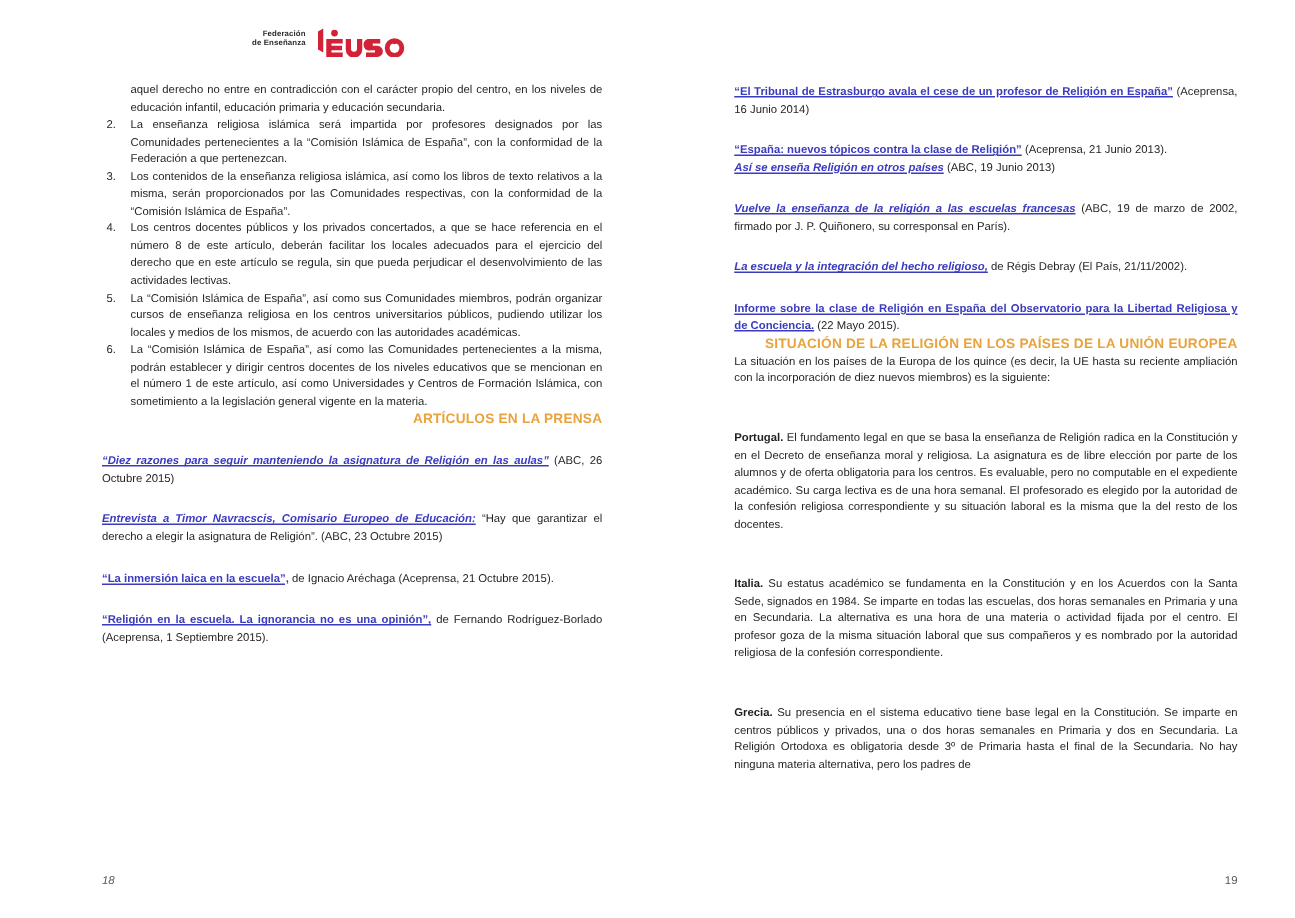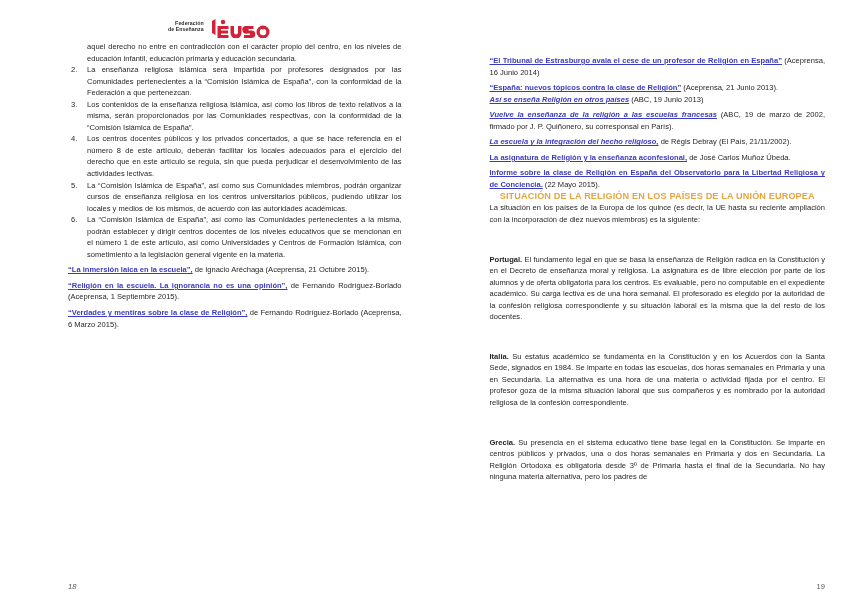--- a/index.html
+++ b/index.html
@@ -61,21 +61,21 @@
   }
   .logo-mark {
     display: flex;
     align-items: center;
     height: 22px;
   }
   .logo-mark svg { display: block; }
 
   
   .col {
-    padding-top: 41px;
+    padding-top: 54px;
     font-size: 7.55px;
     line-height: 11.55px;
     text-align: justify;
     color: #231f20;
   }
   .page.right .col { padding-top: 55px; }
 
   p { margin: 0; }
 
   
@@ -105,27 +105,27 @@
   }
 
   
   h2.section-title {
     font-size: 9.1px;
     font-weight: bold;
     color: #e8a33d;
     letter-spacing: .15px;
     margin: 0;
     line-height: 12px;
-    text-align: center;
+    text-align: right;
   }
   .st-press { margin-top: 29px; margin-bottom: 14px; }
   .st-eu    { margin-top: 25px; margin-bottom: 15px; }
 
   
-  .ref { margin-top: 4px; text-align: justify; }
+  .ref { margin-top: 16px; text-align: justify; }
   .ref:first-child { margin-top: 0; }
   a.link {
     color: #3b3bbf;
     text-decoration: underline;
     text-underline-offset: 1px;
     font-weight: bold;
   }
   a.link.italic { font-style: italic; }
   .plain { color: #231f20; }
 
@@ -192,34 +192,38 @@
         <li>
           <span class="num">5.</span>
           <span>La “Comisión Islámica de España”, así como sus Comunidades miembros, podrán organizar cursos de enseñanza religiosa en los centros universitarios públicos, pudiendo utilizar los locales y medios de los mismos, de acuerdo con las autoridades académicas.</span>
         </li>
         <li>
           <span class="num">6.</span>
           <span>La “Comisión Islámica de España”, así como las Comunidades pertenecientes a la misma, podrán establecer y dirigir centros docentes de los niveles educativos que se mencionan en el número 1 de este artículo, así como Universidades y Centros de Formación Islámica, con sometimiento a la legislación general vigente en la materia.</span>
         </li>
       </ol>
 
-
-
+      <h2 class="section-title st-press">ARTÍCULOS EN LA PRENSA</h2>
+
+      <p class="ref">
+        <a class="link italic" href="#">“Diez razones para seguir manteniendo la asignatura de Religión en las aulas”</a><span class="plain"> (ABC, 26 Octubre 2015)</span>
+      </p>
+
+      <p class="ref">
+        <a class="link italic" href="#">Entrevista a Timor Navracscis, Comisario Europeo de Educación:</a><span class="plain"> “Hay que garantizar el derecho a elegir la asignatura de Religión”. (ABC, 23 Octubre 2015)</span>
+      </p>
 
       <p class="ref">
         <a class="link" href="#">“La inmersión laica en la escuela”,</a><span class="plain"> de Ignacio Aréchaga (Aceprensa, 21 Octubre 2015).</span>
       </p>
 
       <p class="ref">
         <a class="link" href="#">“Religión en la escuela. La ignorancia no es una opinión”,</a><span class="plain"> de Fernando Rodríguez-Borlado (Aceprensa, 1 Septiembre 2015).</span>
       </p>
 
-      <p class="ref">
-        <a class="link" href="#">“Verdades y mentiras sobre la clase de Religión”,</a><span class="plain"> de Fernando Rodríguez-Borlado (Aceprensa, 6 Marzo 2015).</span>
-      </p>
 
     </div>
 
     <div class="folio left">18</div>
   </div>
 
   <div class="page right">
 
     <div class="col">
 
@@ -233,23 +237,20 @@
       </p>
 
       <p class="ref">
         <a class="link italic" href="#">Vuelve la enseñanza de la religión a las escuelas francesas</a><span class="plain"> (ABC, 19 de marzo de 2002, firmado por J. P. Quiñonero, su corresponsal en París).</span>
       </p>
 
       <p class="ref">
         <a class="link italic" href="#">La escuela y la integración del hecho religioso,</a><span class="plain"> de Régis Debray (El País, 21/11/2002).</span>
       </p>
 
-      <p class="ref">
-        <a class="link" href="#">La asignatura de Religión y la enseñanza aconfesional,</a><span class="plain"> de José Carlos Muñoz Úbeda.</span>
-      </p>
 
       <p class="ref">
         <a class="link" href="#">Informe sobre la clase de Religión en España del Observatorio para la Libertad Religiosa y de Conciencia.</a><span class="plain"> (22 Mayo 2015).</span>
       </p>
 
       <h2 class="section-title st-eu">SITUACIÓN DE LA RELIGIÓN EN LOS PAÍSES DE LA UNIÓN EUROPEA</h2>
 
       <p class="eu-para first">La situación en los países de la Europa de los quince (es decir, la UE hasta su reciente ampliación con la incorporación de diez nuevos miembros) es la siguiente:</p>
 
       <p class="eu-para">

